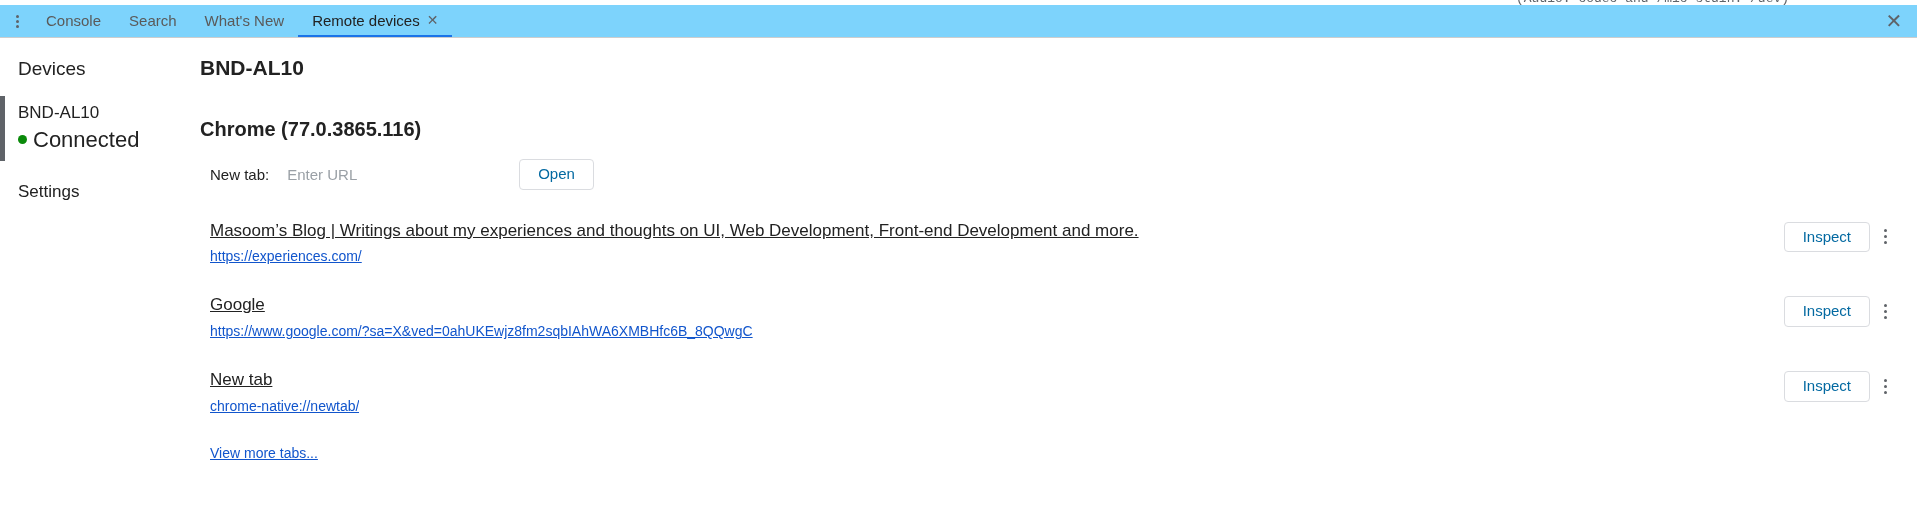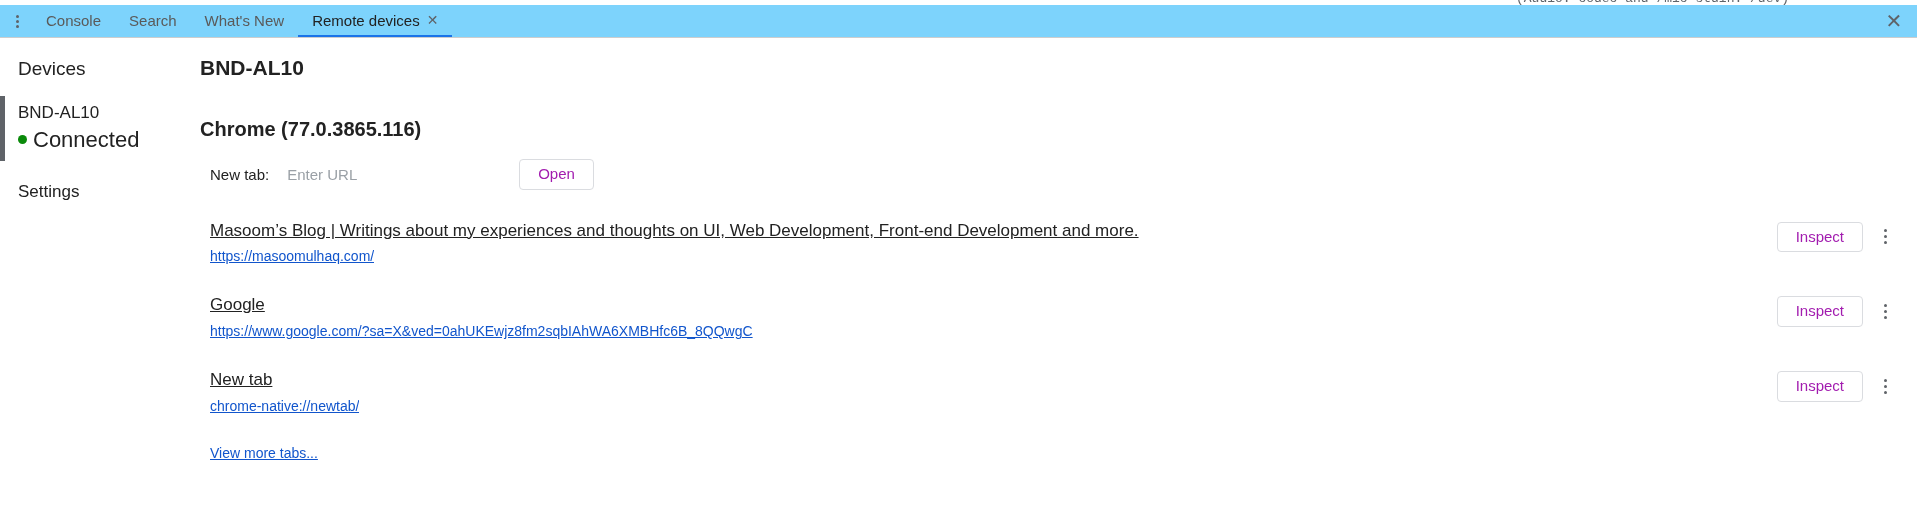--- a/index.html
+++ b/index.html
@@ -131,21 +131,21 @@
   .url-input {
     width: 222px; height: 24px;
     border: none; outline: none;
     font-family: "Liberation Sans", sans-serif;
     font-size: 15px; color: #222;
     background: transparent;
   }
   .url-input::placeholder { color: #9aa0a6; }
   .btn {
     font-family: "Liberation Sans", sans-serif;
-    font-size: 15px; color: #a21caf;
+    font-size: 15px; color: #0369a1;
     background: #ffffff;
     border: 1px solid #dadce0;
     border-radius: 4px;
     padding: 6px 18px;
     cursor: pointer;
     line-height: 1.1;
   }
   .btn-open { margin-left: 12px; }
 
   
@@ -161,21 +161,21 @@
     white-space: nowrap; overflow: hidden; text-overflow: ellipsis; text-decoration: underline;
   }
   .tab-url {
     font-size: 14px; color: #1155cc;
     text-decoration: underline;
     cursor: pointer;
     white-space: nowrap; overflow: hidden; text-overflow: ellipsis;
     display: inline-block; max-width: 100%;
   }
   .tab-actions {
-    display: flex; align-items: center; gap: 10px;
+    display: flex; align-items: center; gap: 3px;
     flex: 0 0 auto; padding-top: 2px;
   }
   .kebab-row {
     width: 24px; height: 28px;
     display: flex; flex-direction: column;
     align-items: center; justify-content: center; gap: 3px;
     cursor: pointer;
   }
   .kebab-row i {
     display: block; width: 3px; height: 3px; border-radius: 50%;
@@ -251,21 +251,21 @@
     <div class="newtab-row">
       <span class="newtab-label">New tab:</span>
       <input class="url-input" type="text" placeholder="Enter URL" style="">
       <button class="btn btn-open">Open</button>
     </div>
 
     
     <div class="tab-entry">
       <div class="tab-info">
         <div class="tab-title">Masoom’s Blog | Writings about my experiences and thoughts on UI, Web Development, Front-end Development and more.</div>
-        <a class="tab-url">https://masoomulhaq.com/</a>
+        <a class="tab-url">https://experiences.com/</a>
       </div>
       <div class="tab-actions">
         <button class="btn">Inspect</button>
         <div class="kebab-row">
           <i></i>
           <i></i>
           <i></i>
         </div>
       </div>
     </div>

